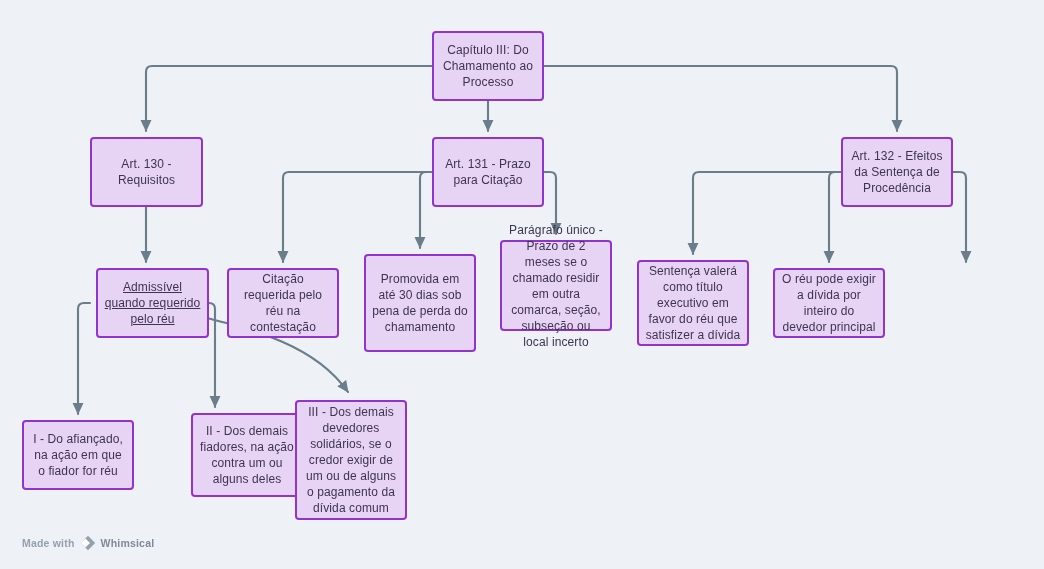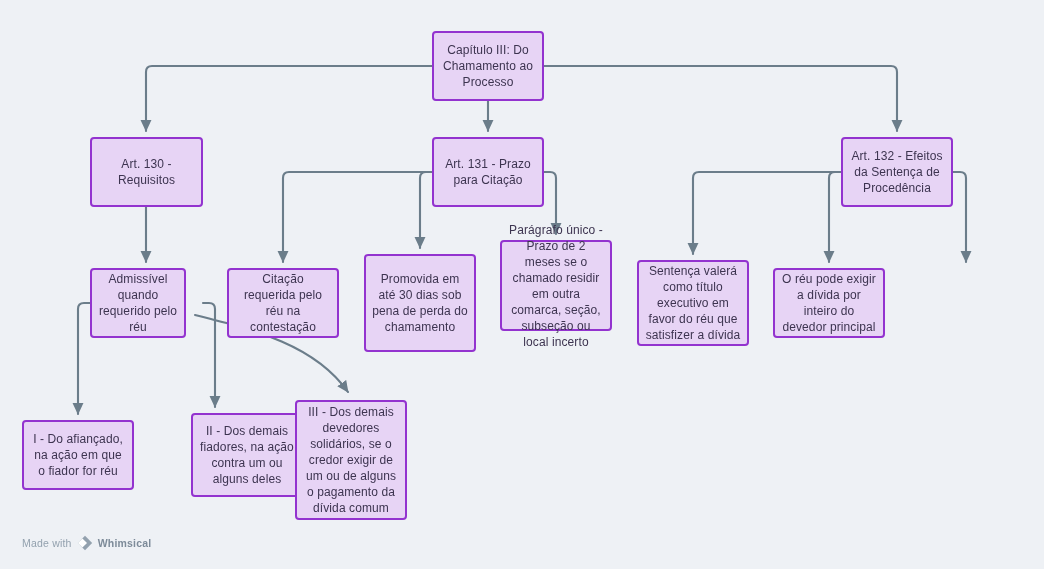--- a/index.html
+++ b/index.html
@@ -53,20 +53,21 @@
     bottom: 18px;
     display: flex;
     align-items: center;
     gap: 5px;
     color: #93a1ae;
     font-size: 10.5px;
     letter-spacing: 0.2px;
   }
   #watermark .wm-text {
     color: #93a1ae;
+    font-weight: bold;
   }
   #watermark .wm-logo {
     display: inline-block;
     line-height: 0;
   }
   #watermark .wm-brand {
     color: #7d8b99;
     font-weight: bold;
   }
 </style>
@@ -120,21 +121,21 @@
   </div>
 
   <div class="node" style="left:432px; top:137px; width:112px; height:70px;">
     <span>Art. 131 - Prazo para Citação</span>
   </div>
 
   <div class="node" style="left:841px; top:137px; width:112px; height:70px;">
     <span>Art. 132 - Efeitos da Sentença de Procedência</span>
   </div>
 
-  <div class="node" style="left:90px; top:268px; width:96px; height:70px;">
+  <div class="node" style="left:96px; top:268px; width:113px; height:70px;text-decoration:underline;">
     <span>Admissível quando requerido pelo réu</span>
   </div>
 
   <div class="node" style="left:227px; top:268px; width:112px; height:70px;">
     <span>Citação requerida pelo réu na contestação</span>
   </div>
 
   <div class="node" style="left:364px; top:254px; width:112px; height:98px;">
     <span>Promovida em até 30 dias sob pena de perda do chamamento</span>
   </div>

